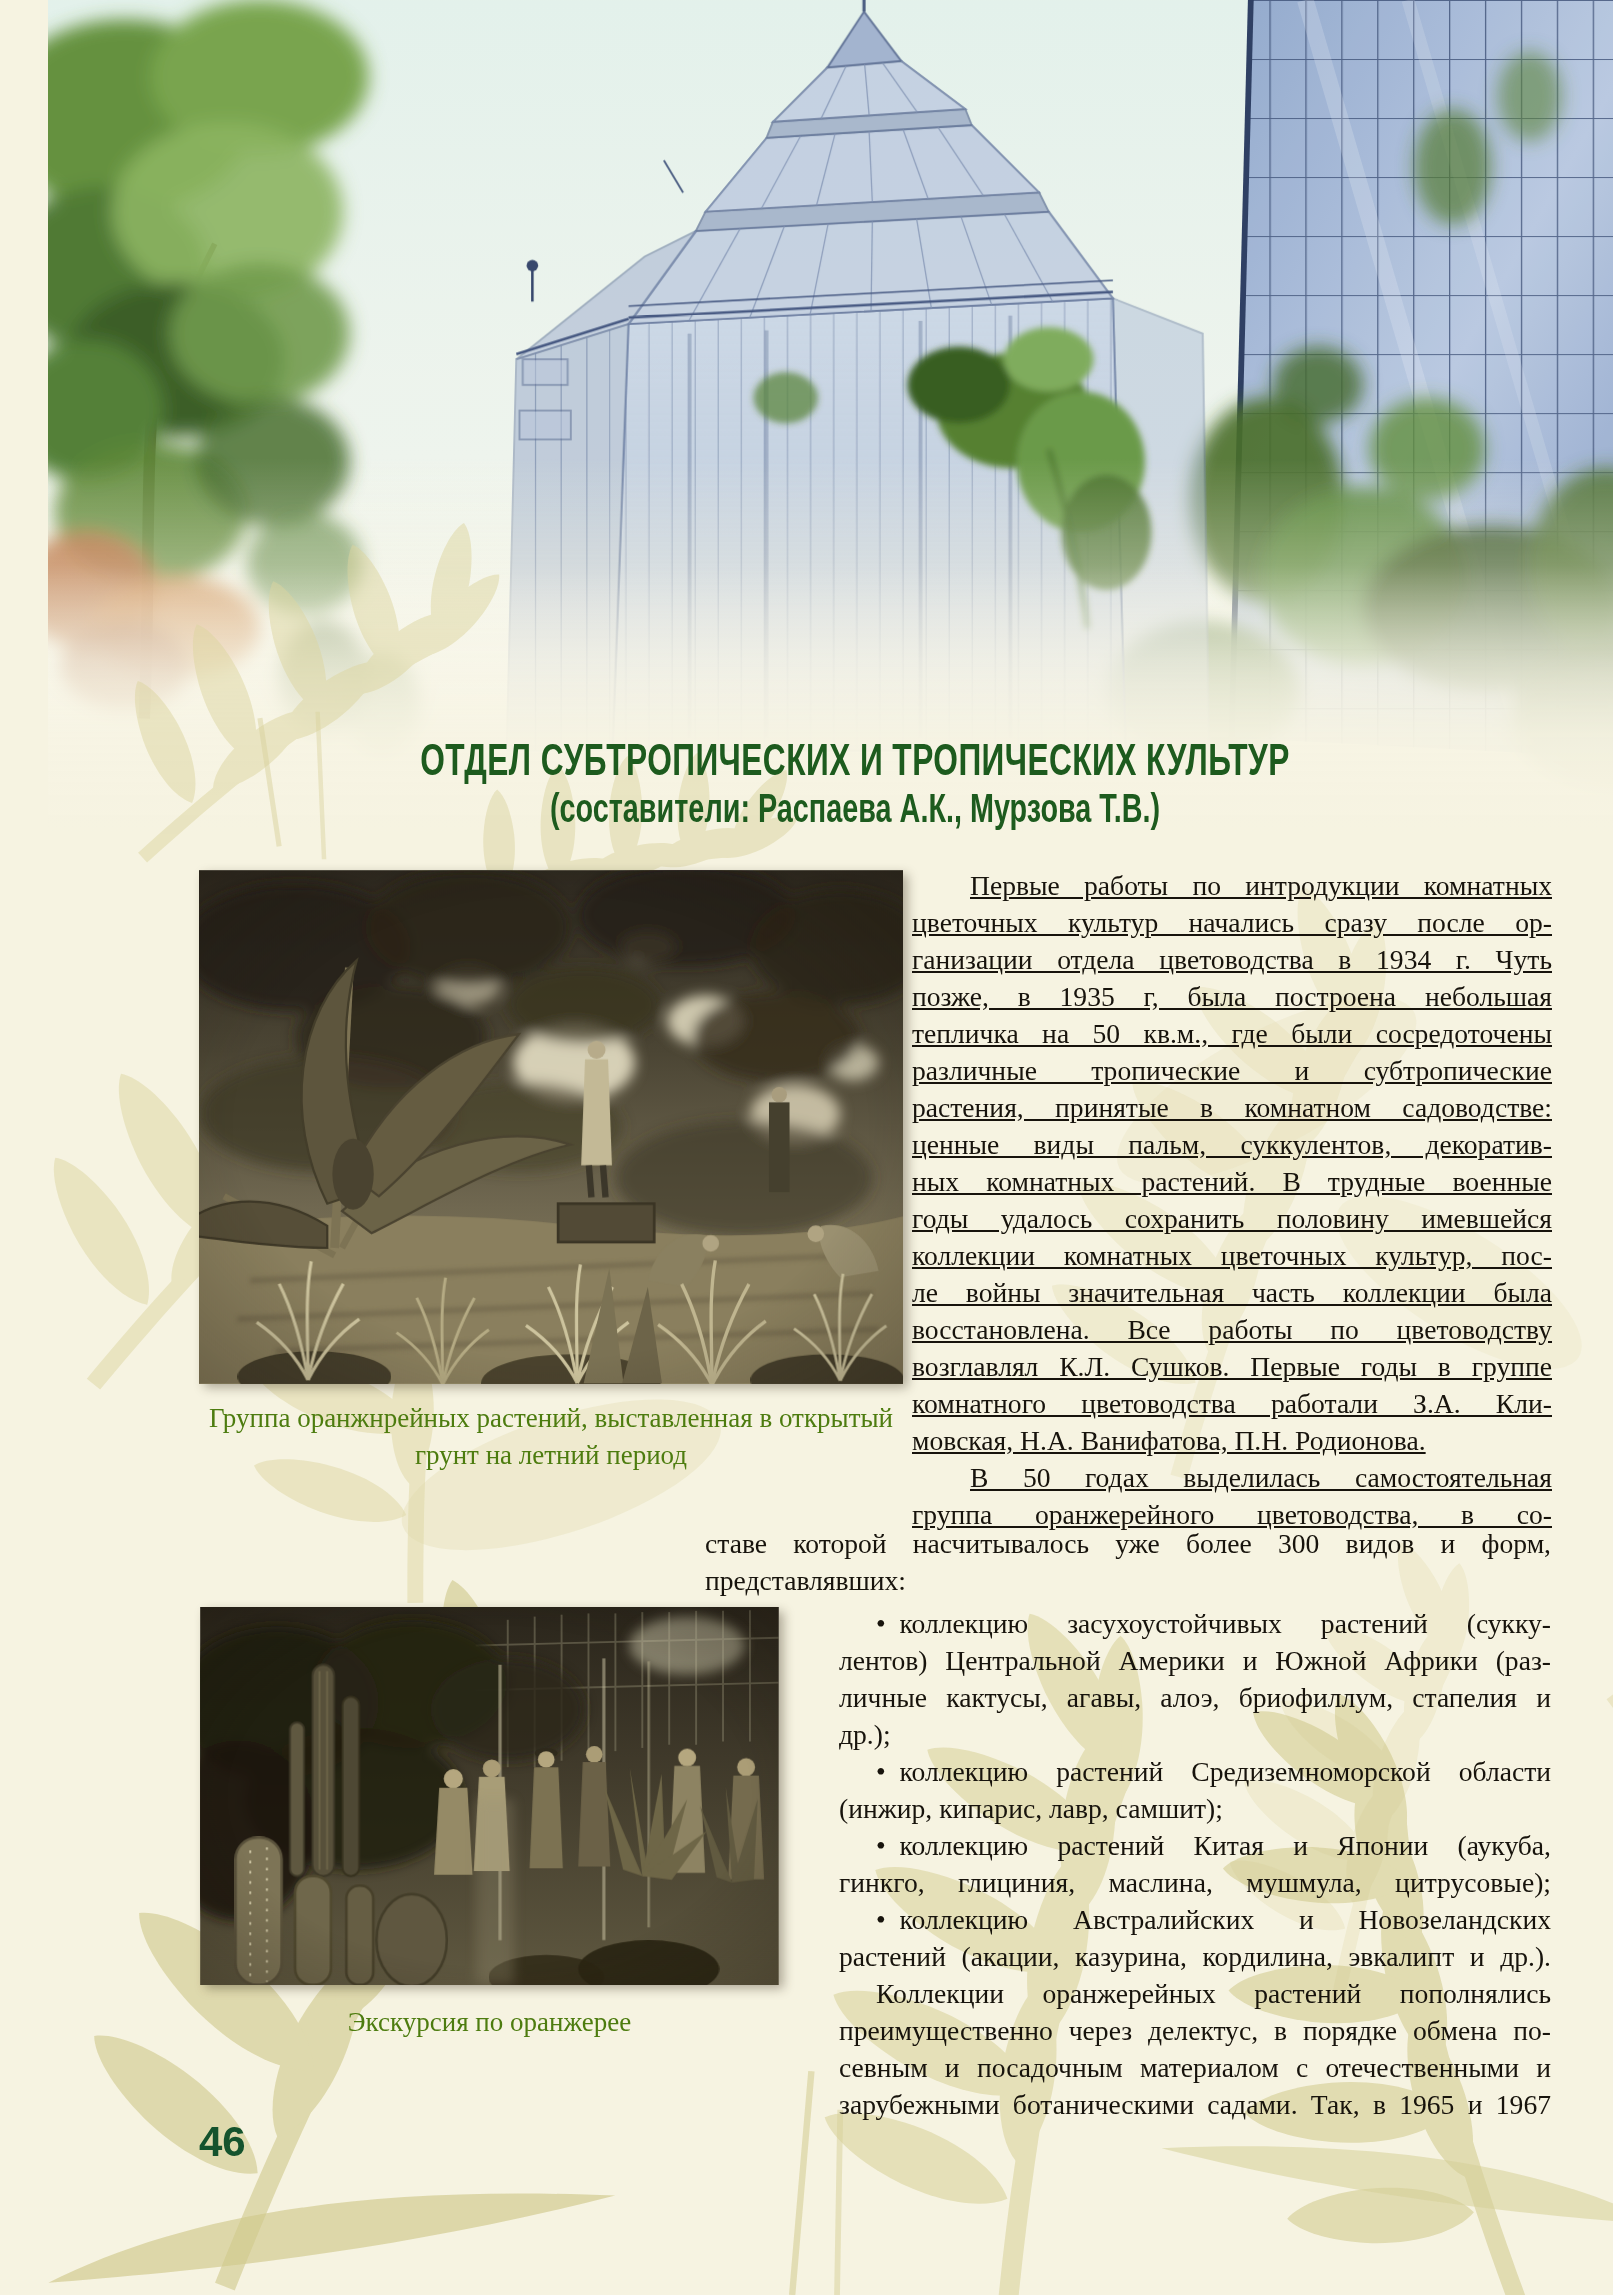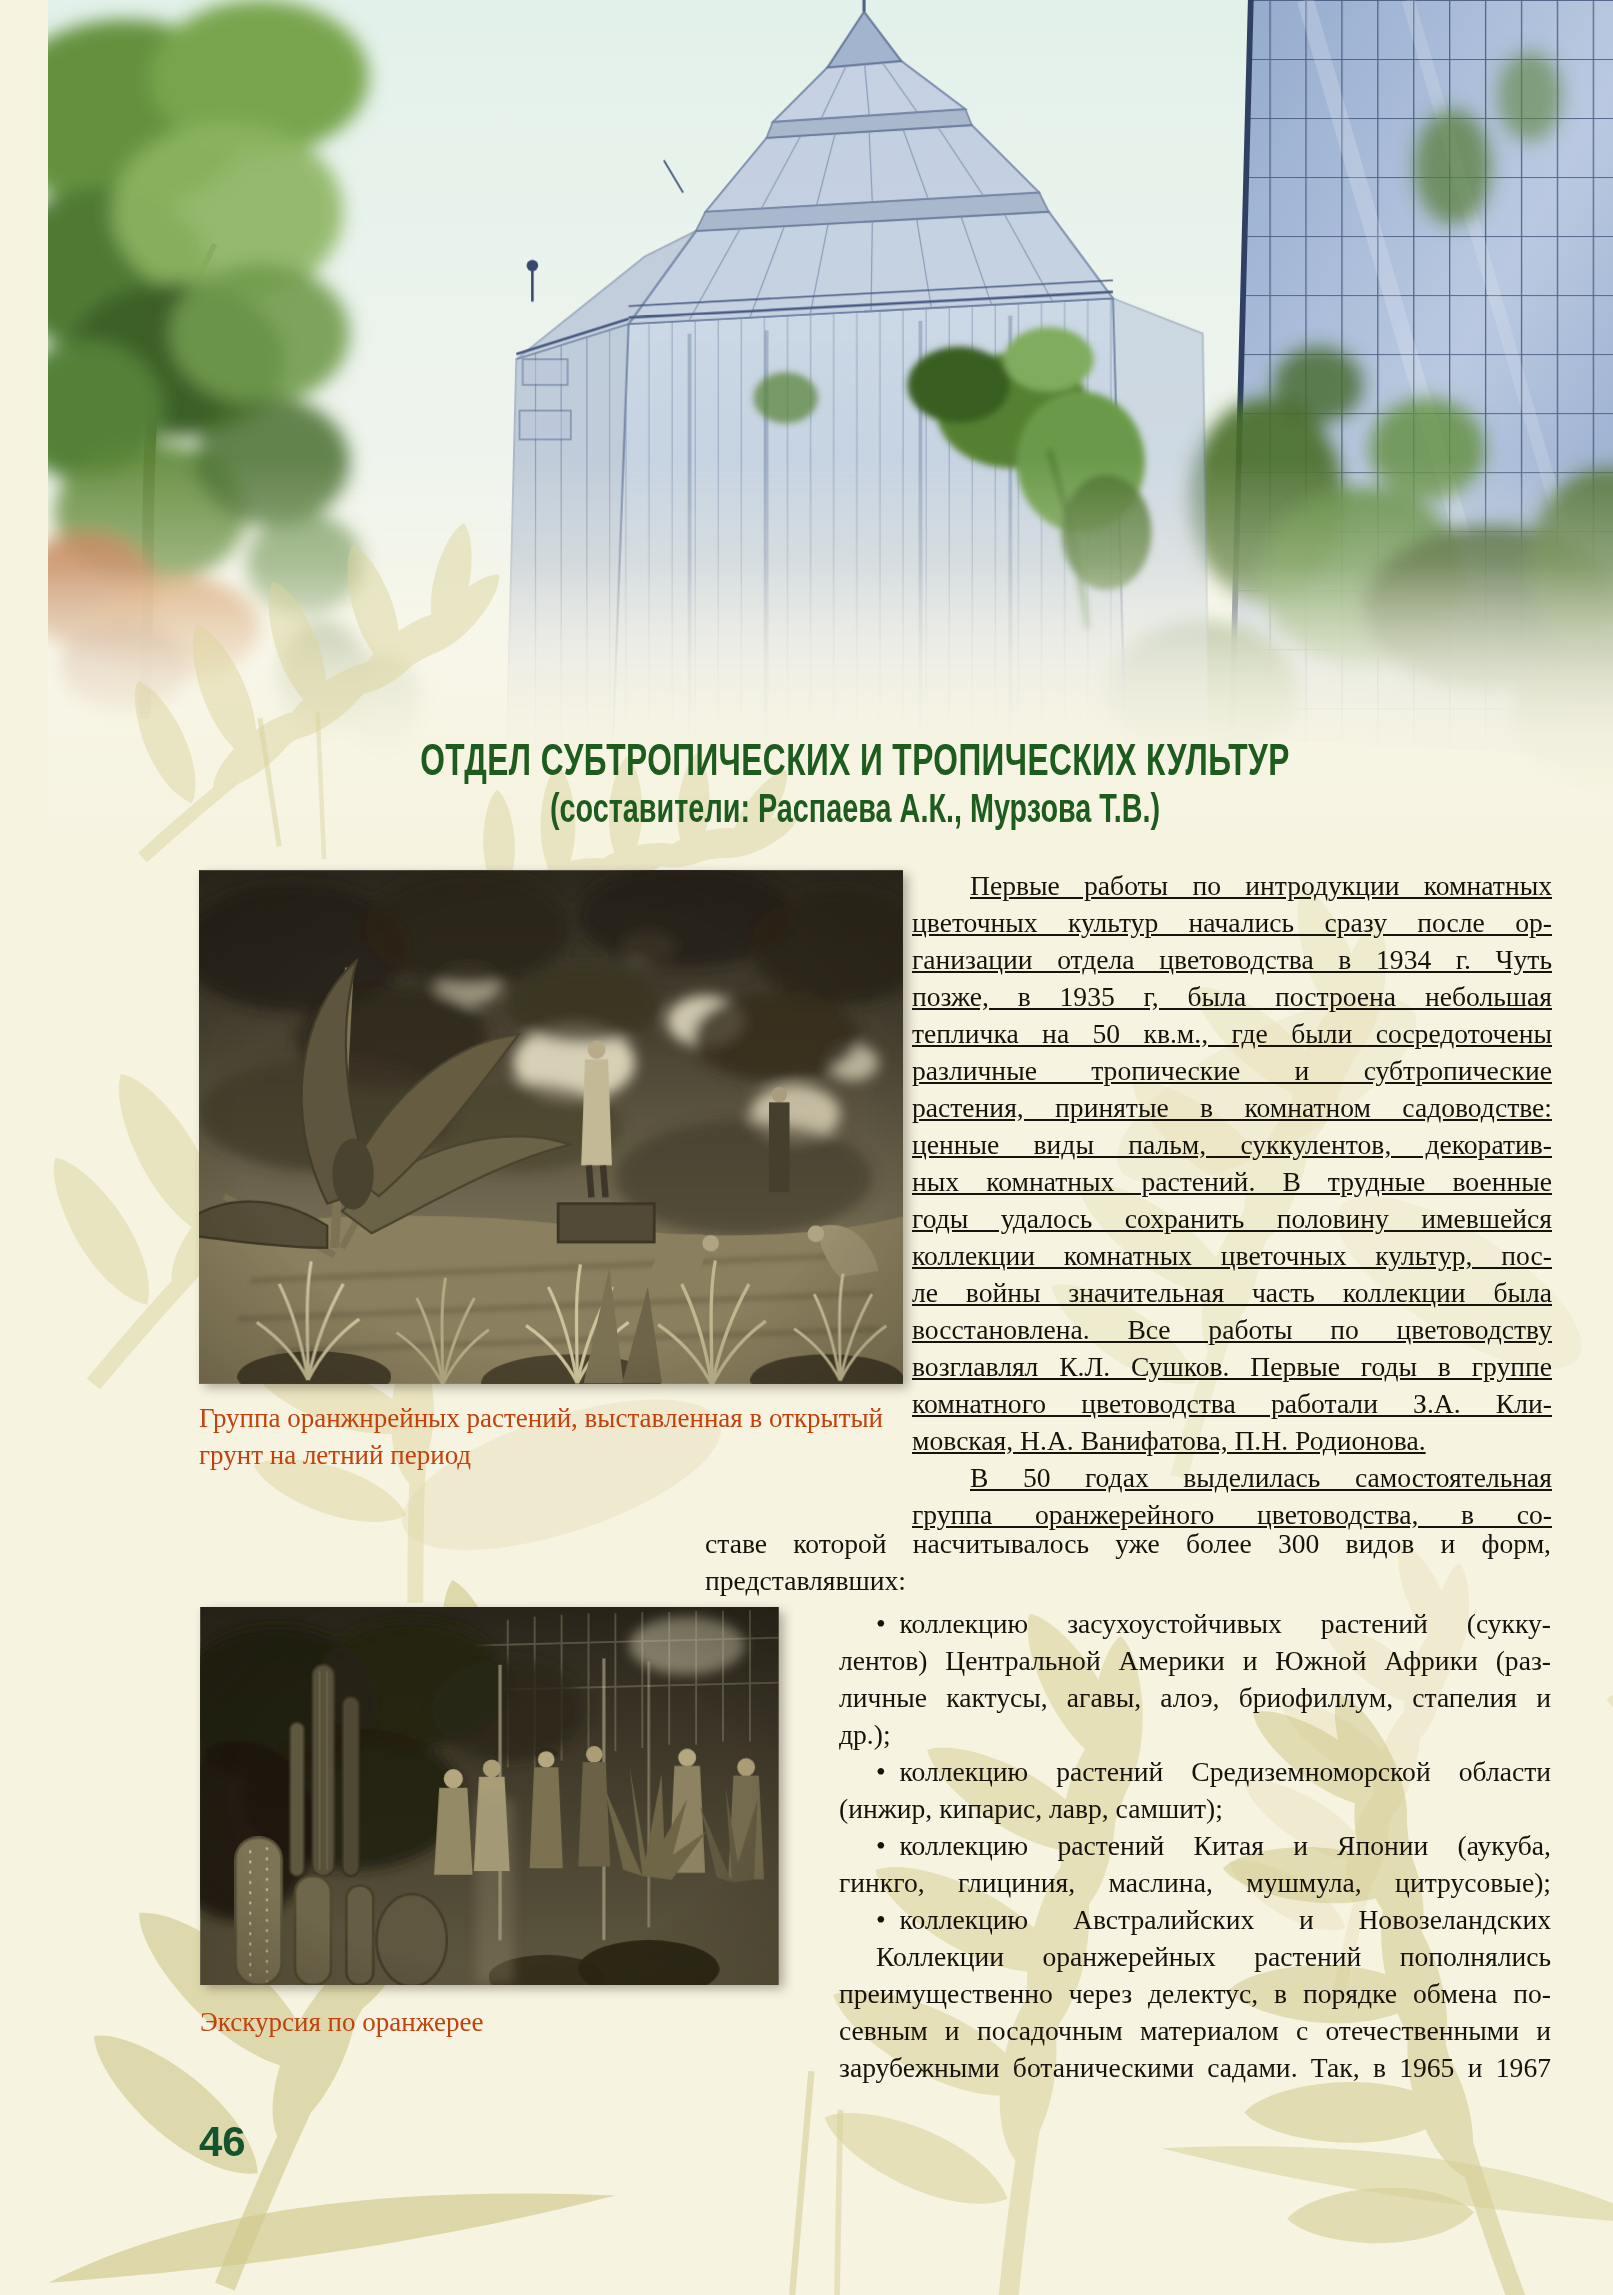--- a/index.html
+++ b/index.html
@@ -14,21 +14,21 @@
   .photo{position:absolute;z-index:3;box-shadow:5.1px 3.8px 10.3px rgba(55,45,25,.38);}
   .photo1{left:151px;top:870px;width:704px;height:514px;}
   .photo2{left:152px;top:1607px;width:579px;height:378px;}
   .photo svg{display:block;width:100%;height:100%;}
   .textblock{position:absolute;z-index:4;color:#17130c;font-size:27.6px;line-height:37px;}
   .col-right{left:864px;top:867px;width:640px;text-decoration:underline;}
   .wide{left:657px;top:1525px;width:846px;}
   .list{left:791px;top:1605px;width:712px;}
   .tline{text-align:justify;text-align-last:left;}
   .tline.fill{text-align-last:justify;}
-  .caption{position:absolute;z-index:4;color:#c2410c;font-size:27px;line-height:37px;text-align:left;}
+  .caption{position:absolute;z-index:4;color:#4d7c0f;font-size:27px;line-height:37px;text-align:center;}
   .caption1{left:151px;top:1400px;width:704px;}
   .caption2{left:152px;top:2004px;width:579px;}
   .pagenum{position:absolute;z-index:4;left:151px;top:2118px;
         font-family:"Liberation Sans",sans-serif;font-weight:bold;font-size:42px;color:#14532d;}
 </style>
 </head>
 <body>
 
 <div class="page">
 
@@ -374,20 +374,21 @@
   <div class="textblock list">
       <div class="tline fill" style="padding-left: 37px;">• коллекцию засухоустойчивых растений (сукку-</div>
       <div class="tline fill">лентов) Центральной Америки и Южной Африки (раз-</div>
       <div class="tline fill">личные кактусы, агавы, алоэ, бриофиллум, стапелия и</div>
       <div class="tline">др.);</div>
       <div class="tline fill" style="padding-left: 37px;">• коллекцию растений Средиземноморской области</div>
       <div class="tline">(инжир, кипарис, лавр, самшит);</div>
       <div class="tline fill" style="padding-left: 37px;">• коллекцию растений Китая и Японии (аукуба,</div>
       <div class="tline fill">гинкго, глициния, маслина, мушмула, цитрусовые);</div>
       <div class="tline fill" style="padding-left: 37px;">• коллекцию Австралийских и Новозеландских</div>
+      <div class="tline fill">растений (акации, казурина, кордилина, эвкалипт и др.).</div>
       <div class="tline fill" style="padding-left: 37px;">Коллекции оранжерейных растений пополнялись</div>
       <div class="tline fill">преимущественно через делектус, в порядке обмена по-</div>
       <div class="tline fill">севным и посадочным материалом с отечественными и</div>
       <div class="tline fill">зарубежными ботаническими садами. Так, в 1965 и 1967</div>
     </div>
 
   <div class="photo photo2">
   <svg viewBox="0 0 903 590">
     <defs>
       <linearGradient id="p2bg" x1="0" y1="0" x2="0" y2="1">

